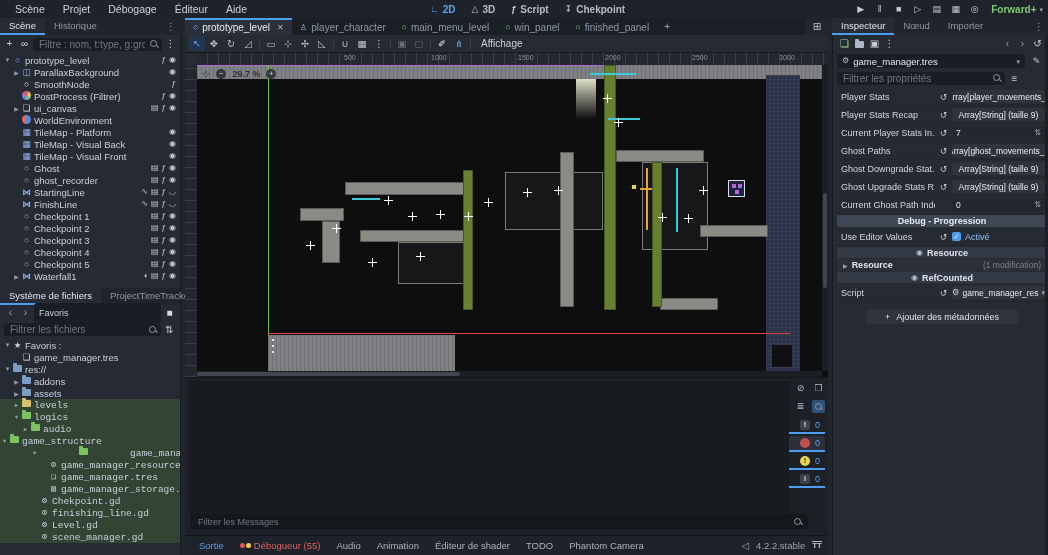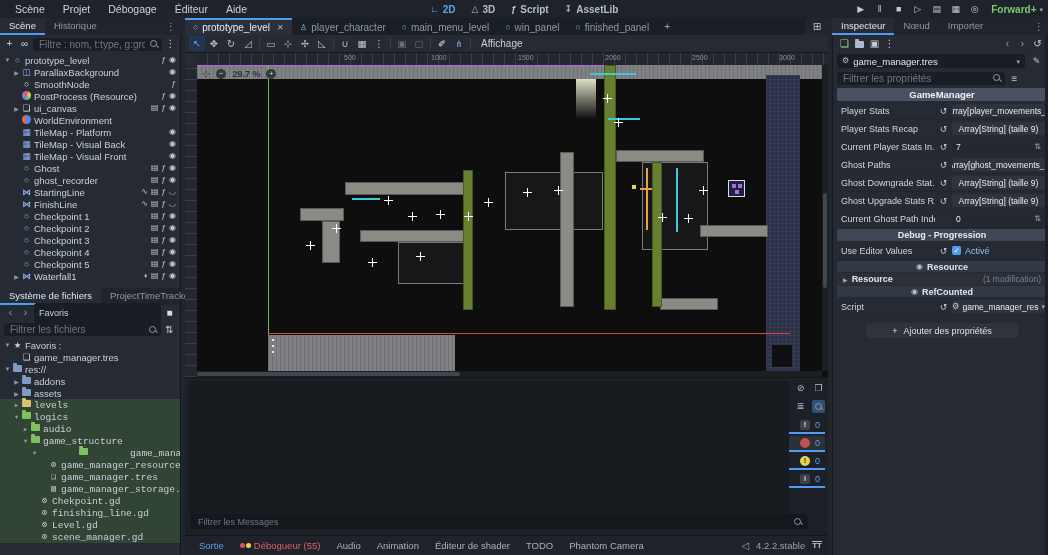--- a/index.html
+++ b/index.html
@@ -174,21 +174,21 @@
       <span class="ws">
         <span class="icon ">△</span>
         <span>3D</span>
       </span>
       <span class="ws">
         <span class="icon " style="color: rgb(198, 205, 216);">ƒ</span>
         <span>Script</span>
       </span>
       <span class="ws">
         <span class="icon ">↧</span>
-        <span>AssetLib</span>
+        <span>Chekpoint</span>
       </span>
     </div>
   <div id="playbar" class="abs">
       <span class="iconbtn">
         <span class="icon ">▶</span>
       </span>
       <span class="iconbtn">
         <span class="icon ">‖</span>
       </span>
       <span class="iconbtn">
@@ -289,21 +289,21 @@
           <span class="arrow"></span>
           <span class="ticon"><span class="icon " style="color: rgb(228, 232, 238);">○</span></span>
           <span class="tlabel">SmoothNode</span>
           <span class="badges">
             <span class="icon" style="color: rgb(198, 205, 216);">ƒ</span>
           </span>
         </div>
         <div class="trow" style="padding-left: 12px;">
           <span class="arrow"></span>
           <span class="ticon"><span class="icon i-rainbow"></span></span>
-          <span class="tlabel">PostProcess (Resource)</span>
+          <span class="tlabel">PostProcess (Filtrer)</span>
           <span class="badges">
             <span class="icon" style="color: rgb(198, 205, 216);">ƒ</span>
             <span class="icon" style="color: rgb(198, 205, 216);">◉</span>
           </span>
         </div>
         <div class="trow" style="padding-left: 12px;">
           <span class="arrow">▶</span>
           <span class="ticon"><span class="icon " style="color: rgb(228, 232, 238);">❏</span></span>
           <span class="tlabel">ui_canvas</span>
           <span class="badges">
@@ -505,21 +505,21 @@
         <div class="trow hl" style="padding-left: 12px;">
           <span class="arrow">▼</span>
           <span class="ticon"><span class="icon i-folder" style="background: rgb(124, 194, 97);"></span></span>
           <span class="tlabel">logics</span>
         </div>
         <div class="trow hl" style="padding-left: 21px;">
           <span class="arrow">▶</span>
           <span class="ticon"><span class="icon i-folder" style="background: rgb(124, 194, 97);"></span></span>
           <span class="tlabel">audio</span>
         </div>
-        <div class="trow hl" style="padding-left: 21px; justify-content: flex-end;">
+        <div class="trow hl" style=" justify-content: flex-end;">
           <span class="arrow">▼</span>
           <span class="ticon"><span class="icon i-folder" style="background: rgb(124, 194, 97);"></span></span>
           <span class="tlabel">game_structure</span>
         </div>
         <div class="trow hl" style="padding-left: 30px; gap: 39px;">
           <span class="arrow">▼</span>
           <span class="ticon"><span class="icon i-folder" style="background: rgb(124, 194, 97);"></span></span>
           <span class="tlabel">game_manager</span>
         </div>
         <div class="trow hl" style="padding-left: 39px;">
@@ -765,21 +765,20 @@
         </span>
     </div>
     <div id="insp-filter">
       <div class="filterbox">
         <input placeholder="Filtrer les propriétés" style="">
         <span class="icon i-search"></span>
       </div>
       <span class="tool-sm">≡</span>
     </div>
     <div id="insp-rows">
-        <div class="cat">GameManager</div>
         <div class="prow">
           <span class="plabel">Player Stats</span>
           <span class="prevert">↺</span>
           <span class="pval">Array[player_movements_s</span>
         </div>
         <div class="prow">
           <span class="plabel">Player Stats Recap</span>
           <span class="prevert">↺</span>
           <span class="pval">Array[String] (taille 9)</span>
         </div>
@@ -840,18 +839,18 @@
           <span class="plabel">Script</span>
           <span class="prevert">↺</span>
           <span class="pval">
             <span class="icon " style="color: rgb(198, 205, 216);">⚙</span>
             <span>game_manager_res</span>
             <span style="color: rgb(154, 162, 175); font-size: 7px;">▾</span>
           </span>
         </div>
         <div class="addmeta">
           <span>+</span>
-          <span>Ajouter des propriétés</span>
+          <span>Ajouter des métadonnées</span>
         </div>
       </div>
     <div id="insp-sb"></div>
   </div>
 </div>
 
 </body></html>

